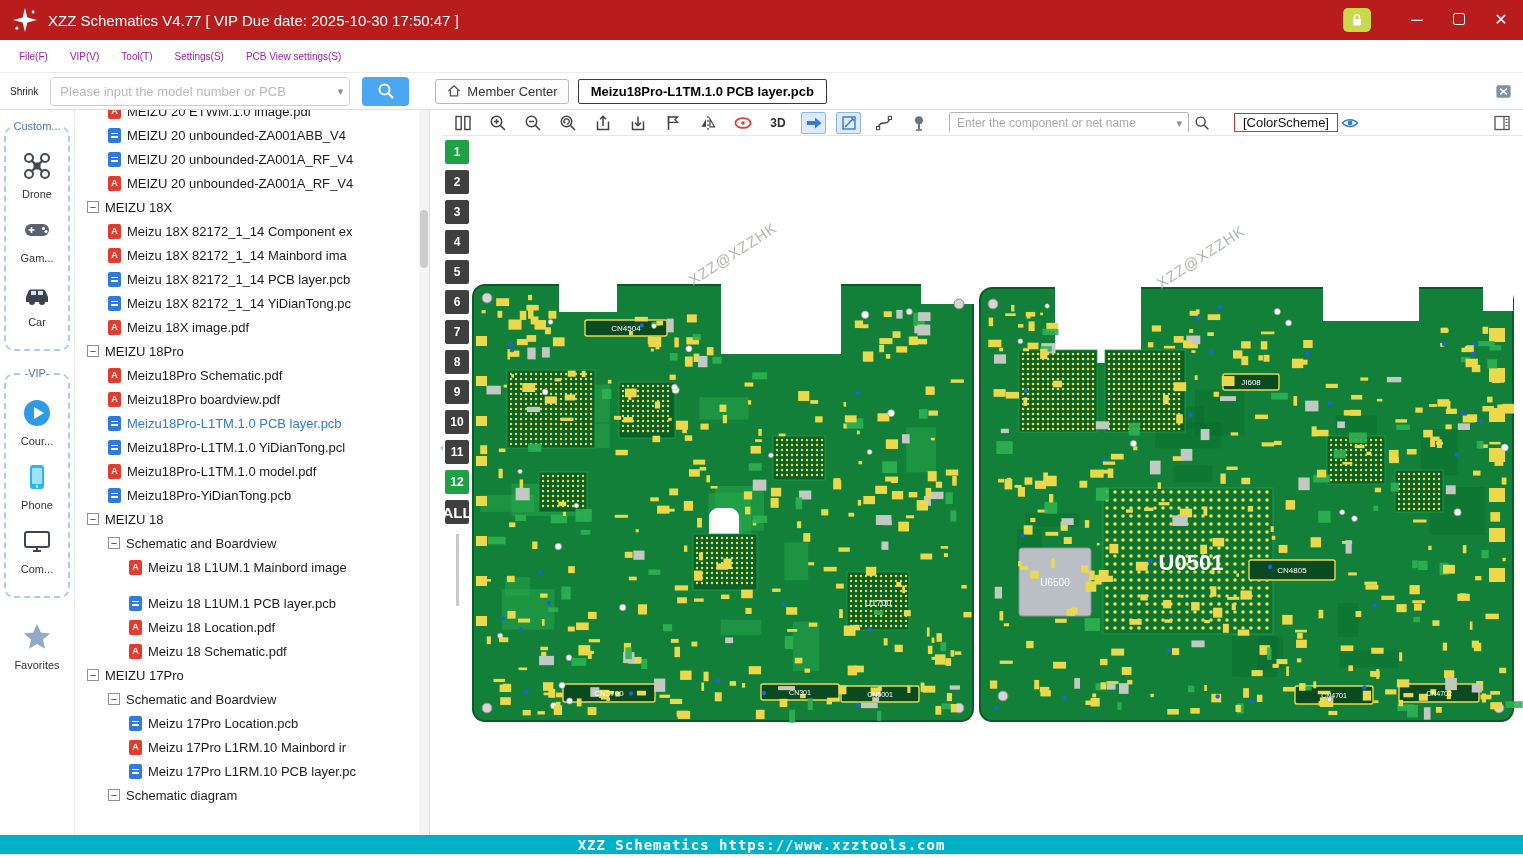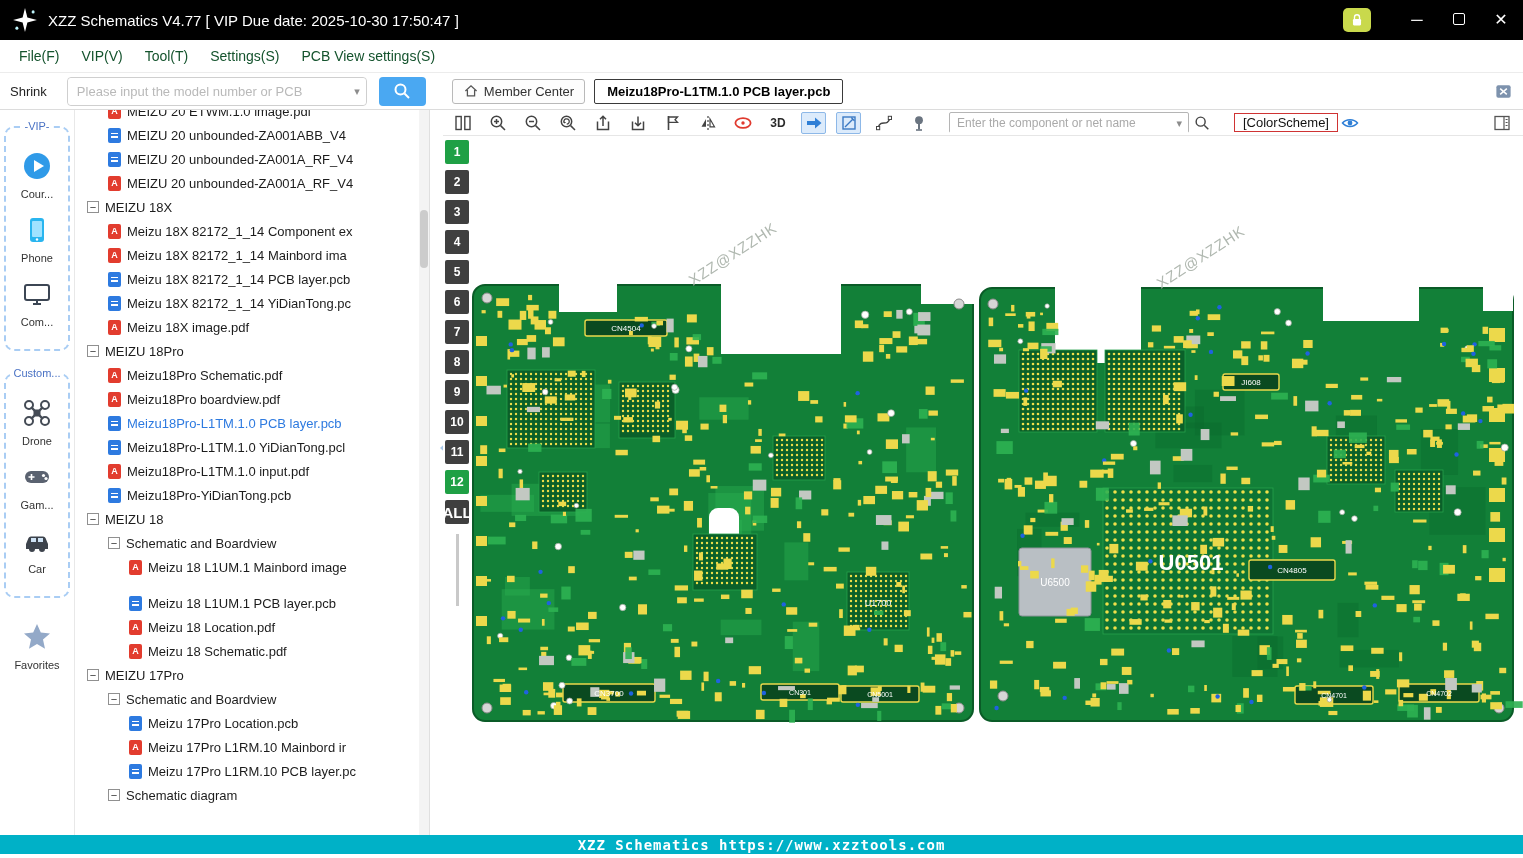--- a/index.html
+++ b/index.html
@@ -1,30 +1,30 @@
 <!DOCTYPE html>
 <html><head>
 <meta charset="utf-8">
 <style>
   *{margin:0;padding:0;box-sizing:border-box}
   html,body{width:1523px;height:858px;overflow:hidden;background:#fff;
     font-family:"Liberation Sans",sans-serif;-webkit-font-smoothing:antialiased}
   
-  .titlebar{height:40px;background:#000000;display:flex;align-items:center;padding:0 12px;gap:10px}
+  .titlebar{height:40px;background:#b91c1c;display:flex;align-items:center;padding:0 12px;gap:10px}
   .titlebar .title{color:#fff;font-size:15px}
   .win-controls{margin-left:auto;display:flex;align-items:center;gap:22px}
   .lock-btn{width:28px;height:24px;background:#c9d94c;border-radius:5px;display:flex;align-items:center;justify-content:center;margin-right:14px;cursor:pointer}
   .wc{color:#fff;font-size:16px;width:20px;text-align:center;cursor:pointer;line-height:20px}
   .maxbox{display:inline-block;width:12px;height:12px;border:1.7px solid #fff;border-radius:2px}
   
   .menubar{height:33px;display:flex;align-items:center;padding-left:8px;background:#fff;border-bottom:1px solid #ececec}
-  .menubar span{font-size:14px;color:#14532d;padding:6px 11px;cursor:default}
+  .menubar span{font-size:10px;color:#a21caf;padding:6px 11px;cursor:default}
   
   .searchrow{height:37px;display:flex;align-items:center;background:#fff;border-bottom:1px solid #dcdcdc;padding:0 8px;position:relative}
-  .shrink{font-size:13px;color:#222;margin:0 20px 0 2px;cursor:pointer}
+  .shrink{font-size:10px;color:#222;margin:0 12px 0 2px;cursor:pointer}
   .model-combo{position:relative;width:300px;height:29px;border:1px solid #cfcfcf;border-radius:4px;background:#fff}
   .model-combo input{width:100%;height:100%;border:none;outline:none;padding:0 24px 0 9px;font-size:13px;color:#333;border-radius:4px}
   .model-combo input::placeholder{color:#b9b9b9}
   .chev{position:absolute;right:6px;top:50%;transform:translateY(-50%);color:#8c8c8c;font-size:11px;pointer-events:none}
   .search-btn{width:47px;height:29px;margin-left:12px;background:#4aa8f2;border:none;border-radius:4px;display:flex;align-items:center;justify-content:center;cursor:pointer}
   .member-btn{margin-left:26px;height:25px;display:flex;align-items:center;gap:5px;background:#fdfdfd;border:1px solid #b9b9b9;border-radius:3px;padding:0 10px;font-size:13px;color:#333;cursor:pointer}
   .doc-tab{margin-left:9px;height:25px;display:flex;align-items:center;background:#fff;border:1px solid #3a3a3a;border-radius:2px;padding:0 12px;font-size:13px;font-weight:bold;color:#000;cursor:pointer}
   .closepanel{position:absolute;right:10px;top:9px;cursor:pointer}
   
   .main{display:flex;height:725px;position:relative;background:#fff}
@@ -130,45 +130,20 @@
     <svg width="19" height="19" viewBox="0 0 20 20">
         <rect x="2.5" y="3.5" width="15" height="13" rx="2" fill="#7d92ad"></rect>
         <path d="M6.5 7 L13.5 13 M13.5 7 L6.5 13" stroke="#fff" stroke-width="1.6"></path>
       </svg>
   </span>
 </div>
 
 <div class="main">
   <div class="iconbar" id="iconbar">
       <div class="side-group">
-        <div class="group-label">-VIP-</div>
-        <div class="side-item">
-          <span class="sicon"><svg width="34" height="34" viewBox="0 0 34 34">
-              <circle cx="17" cy="17" r="13" fill="#2f9ae8"></circle>
-              <path d="M14 11 L24 17 L14 23 Z" fill="#fff"></path>
-            </svg></span>
-          <div class="slabel">Cour...</div>
-        </div>
-        <div class="side-item">
-          <span class="sicon"><svg width="34" height="34" viewBox="0 0 34 34">
-              <rect x="10" y="5" width="14" height="24" rx="3" fill="#29b5ef"></rect>
-              <rect x="12" y="8" width="10" height="16" rx="1" fill="#9fe2ff"></rect>
-              <circle cx="17" cy="26.5" r="1.2" fill="#fff"></circle>
-            </svg></span>
-          <div class="slabel">Phone</div>
-        </div>
-        <div class="side-item">
-          <span class="sicon"><svg width="34" height="34" viewBox="0 0 34 34">
-              <rect x="5" y="8" width="24" height="15" rx="2" fill="none" stroke="#3c4654" stroke-width="2"></rect>
-              <path d="M13 27 h8 M17 23 v4" stroke="#3c4654" stroke-width="2"></path>
-            </svg></span>
-          <div class="slabel">Com...</div>
-        </div>
-      </div>
-      <div class="side-group">
         <div class="group-label">Custom...</div>
         <div class="side-item">
           <span class="sicon"><svg width="34" height="34" viewBox="0 0 34 34">
               <path d="M11 11 L23 23 M23 11 L11 23" stroke="#444b55" stroke-width="2.4"></path>
               <circle cx="9" cy="9" r="4" fill="none" stroke="#444b55" stroke-width="2"></circle>
               <circle cx="25" cy="9" r="4" fill="none" stroke="#444b55" stroke-width="2"></circle>
               <circle cx="9" cy="25" r="4" fill="none" stroke="#444b55" stroke-width="2"></circle>
               <circle cx="25" cy="25" r="4" fill="none" stroke="#444b55" stroke-width="2"></circle>
               <rect x="13.5" y="13.5" width="7" height="7" rx="2" fill="#444b55"></rect>
             </svg></span>
@@ -183,20 +158,45 @@
             </svg></span>
           <div class="slabel">Gam...</div>
         </div>
         <div class="side-item">
           <span class="sicon"><svg width="34" height="34" viewBox="0 0 34 34">
               <path d="M6 20 l2.5-6 q.7-1.6 2.4-1.6 h12.2 q1.7 0 2.4 1.6 l2.5 6 v5 h-3 a3 3 0 0 1 -6 0 h-4 a3 3 0 0 1 -6 0 H6 Z" fill="#3d434c"></path>
               <rect x="11" y="14" width="5" height="4" fill="#cfe3f5"></rect>
               <rect x="18" y="14" width="5" height="4" fill="#cfe3f5"></rect>
             </svg></span>
           <div class="slabel">Car</div>
+        </div>
+      </div>
+      <div class="side-group">
+        <div class="group-label">-VIP-</div>
+        <div class="side-item">
+          <span class="sicon"><svg width="34" height="34" viewBox="0 0 34 34">
+              <circle cx="17" cy="17" r="13" fill="#2f9ae8"></circle>
+              <path d="M14 11 L24 17 L14 23 Z" fill="#fff"></path>
+            </svg></span>
+          <div class="slabel">Cour...</div>
+        </div>
+        <div class="side-item">
+          <span class="sicon"><svg width="34" height="34" viewBox="0 0 34 34">
+              <rect x="10" y="5" width="14" height="24" rx="3" fill="#29b5ef"></rect>
+              <rect x="12" y="8" width="10" height="16" rx="1" fill="#9fe2ff"></rect>
+              <circle cx="17" cy="26.5" r="1.2" fill="#fff"></circle>
+            </svg></span>
+          <div class="slabel">Phone</div>
+        </div>
+        <div class="side-item">
+          <span class="sicon"><svg width="34" height="34" viewBox="0 0 34 34">
+              <rect x="5" y="8" width="24" height="15" rx="2" fill="none" stroke="#3c4654" stroke-width="2"></rect>
+              <path d="M13 27 h8 M17 23 v4" stroke="#3c4654" stroke-width="2"></path>
+            </svg></span>
+          <div class="slabel">Com...</div>
         </div>
       </div>
       <div class="side-item fav">
         <span class="sicon"><svg width="34" height="34" viewBox="0 0 34 34">
             <path d="M17 4 L20.8 12.4 L30 13.4 L23 19.6 L25 28.8 L17 24 L9 28.8 L11 19.6 L4 13.4 L13.2 12.4 Z" fill="#93a9c8"></path>
           </svg></span>
         <div class="slabel">Favorites</div>
       </div>
     </div>
 
@@ -275,21 +275,21 @@
         </div>
         <div class="tree-row" style="padding-left: 33px;">
           <span class="ticon pcb">
             <span class="pcbline"></span>
             <span class="pcbline"></span>
           </span>
           <span class="tlabel">Meizu18Pro-L1TM.1.0 YiDianTong.pcl</span>
         </div>
         <div class="tree-row" style="padding-left: 33px;">
           <span class="ticon pdf">A</span>
-          <span class="tlabel">Meizu18Pro-L1TM.1.0 input.pdf</span>
+          <span class="tlabel">Meizu18Pro-L1TM.1.0 model.pdf</span>
         </div>
         <div class="tree-row" style="padding-left: 33px;">
           <span class="ticon pcb">
             <span class="pcbline"></span>
             <span class="pcbline"></span>
           </span>
           <span class="tlabel">Meizu18Pro-YiDianTong.pcb</span>
         </div>
         <div class="tree-row" style="padding-left: 12px;">
           <span class="ticon node">−</span>

